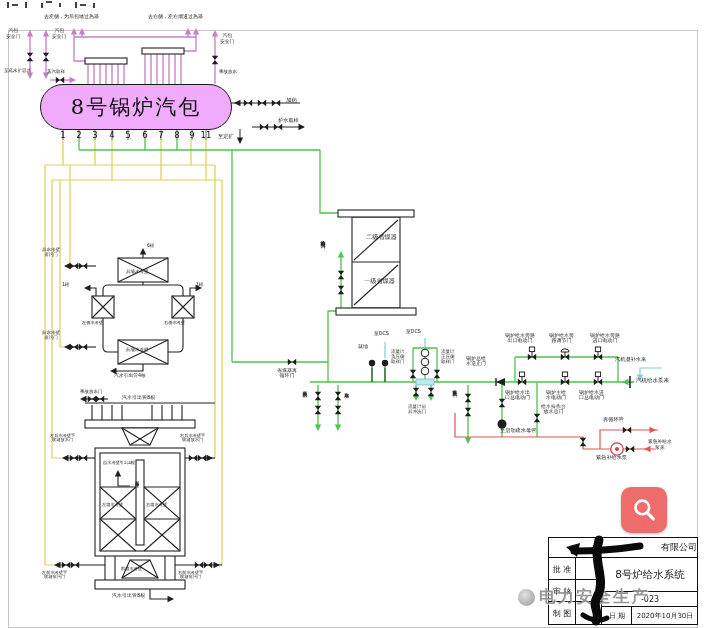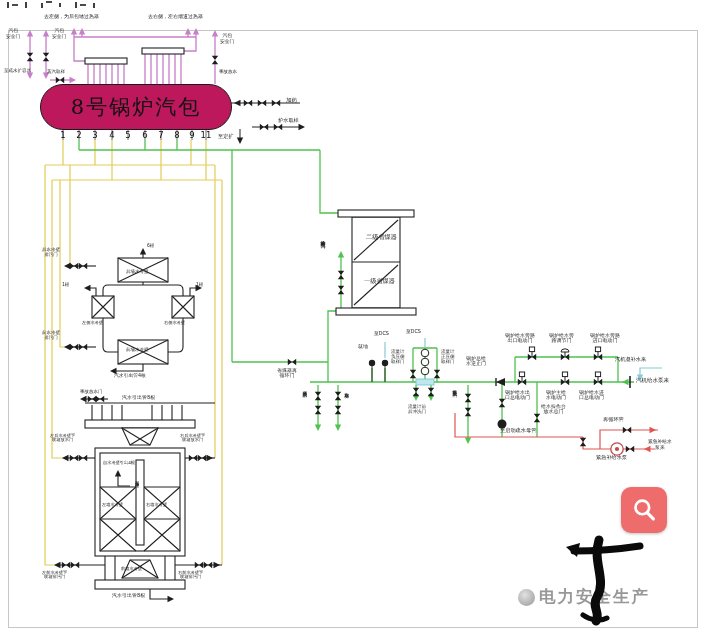--- a/index.html
+++ b/index.html
@@ -6,21 +6,21 @@
     --pk:#c77fc7; --gn:#4fc24f; --yl:#e2cd58; --rd:#e25555; --cy:#86ccd6; --kk:#222;
   }
   html,body{margin:0;padding:0;background:#fff;}
   body{width:704px;height:628px;position:relative;overflow:hidden;
        font-family:"DejaVu Sans","Liberation Sans",sans-serif;color:#222;}
   #stage{position:absolute;inset:0;}
   .frame{position:absolute;left:8px;top:30px;width:688px;height:596px;
          border:1px solid #c6c6c6;background:#fff;}
   svg.layer{position:absolute;left:0;top:0;z-index:1;}
   #drum{position:absolute;left:40px;top:84px;width:190px;height:44px;
-        border:1.8px solid #1a1a1a;border-radius:24px;background:#be185d;z-index:2;
+        border:1.8px solid #1a1a1a;border-radius:24px;background:#f0abfc;z-index:2;
         display:flex;align-items:center;justify-content:center;
         font-family:"DejaVu Serif","Liberation Serif",serif;
         font-size:21px;letter-spacing:2px;color:#111;}
   #labels,#nozzles{position:absolute;inset:0;z-index:2;pointer-events:none;}
   .lbl{position:absolute;font-size:10px;line-height:1.14;color:#1c1c1c;
        transform-origin:0 0;white-space:pre-line;text-align:center;}
   .lbl.vert{writing-mode:vertical-rl;letter-spacing:1px;text-align:start;}
   .noz{position:absolute;font-size:8.5px;color:#111;transform:translateX(-50%);}
   #titleblock{position:absolute;left:548px;top:537px;width:148px;height:86px;
               border:1.4px solid #111;background:#fff;z-index:3;font-size:8px;}
@@ -415,20 +415,33 @@
       <div class="lbl" style="left: 146px; top: 502px; transform: scale(0.42);">右墙水冷壁</div>
       <div class="lbl vert" style="left: 135px; top: 478px; transform: scale(0.4);">双面水冷壁</div>
       <div class="lbl" style="left: 42px; top: 570px; transform: scale(0.42);">左前水冷壁下
 联箱排污门</div>
       <div class="lbl" style="left: 178px; top: 570px; transform: scale(0.42);">右前水冷壁下
 联箱排污门</div>
       <div class="lbl" style="left: 121px; top: 566px; transform: scale(0.42);">前墙水冷壁</div>
       <div class="lbl" style="left: 112px; top: 592px; transform: scale(0.5);">汽水引出管8根</div>
     </div>
 
+  <div id="titleblock">
+    <div class="cell" style="left:0;top:0;width:148px;height:19px;border-left:none;border-top:none;justify-content:flex-end;padding-right:8px;font-size:9px;">有限公司</div>
+    <div class="cell" style="left:0;top:19px;width:26px;height:22px;border-left:none;">批  准</div>
+    <div class="cell" style="left:0;top:41px;width:26px;height:22px;border-left:none;">审  核</div>
+    <div class="cell" style="left:0;top:63px;width:26px;height:23px;border-left:none;">制  图</div>
+    <div class="cell" style="left:26px;top:19px;width:26px;height:22px;"></div>
+    <div class="cell" style="left:26px;top:41px;width:26px;height:22px;"></div>
+    <div class="cell" style="left:26px;top:63px;width:26px;height:23px;"></div>
+    <div class="cell" style="left:52px;top:19px;width:96px;height:34px;font-size:10.5px;">8号炉给水系统</div>
+    <div class="cell" style="left:52px;top:53px;width:96px;height:15px;font-size:8px;">-023</div>
+    <div class="cell" style="left:52px;top:68px;width:30px;height:18px;font-size:7px;">日 期</div>
+    <div class="cell" style="left:82px;top:68px;width:66px;height:18px;font-size:7px;">2020年10月30日</div>
+  </div>
 
   <div id="wm">
     <span class="logo"></span>
     <span class="wtxt">电力安全生产</span>
   </div>
 
   <svg id="scribble" width="704" height="628" viewBox="0 0 704 628">
     <path d="M640,546C620,549 595,551 574,551" stroke="#0a0a0a" stroke-width="7" fill="none" stroke-linecap="round"></path>
     <path d="M566,547L580,543L577,557Z" fill="#0a0a0a"></path>
     <path d="M599,540C592,562 607,580 597,597C591,607 601,613 596,621" stroke="#0a0a0a" stroke-width="9" fill="none" stroke-linecap="round"></path>

